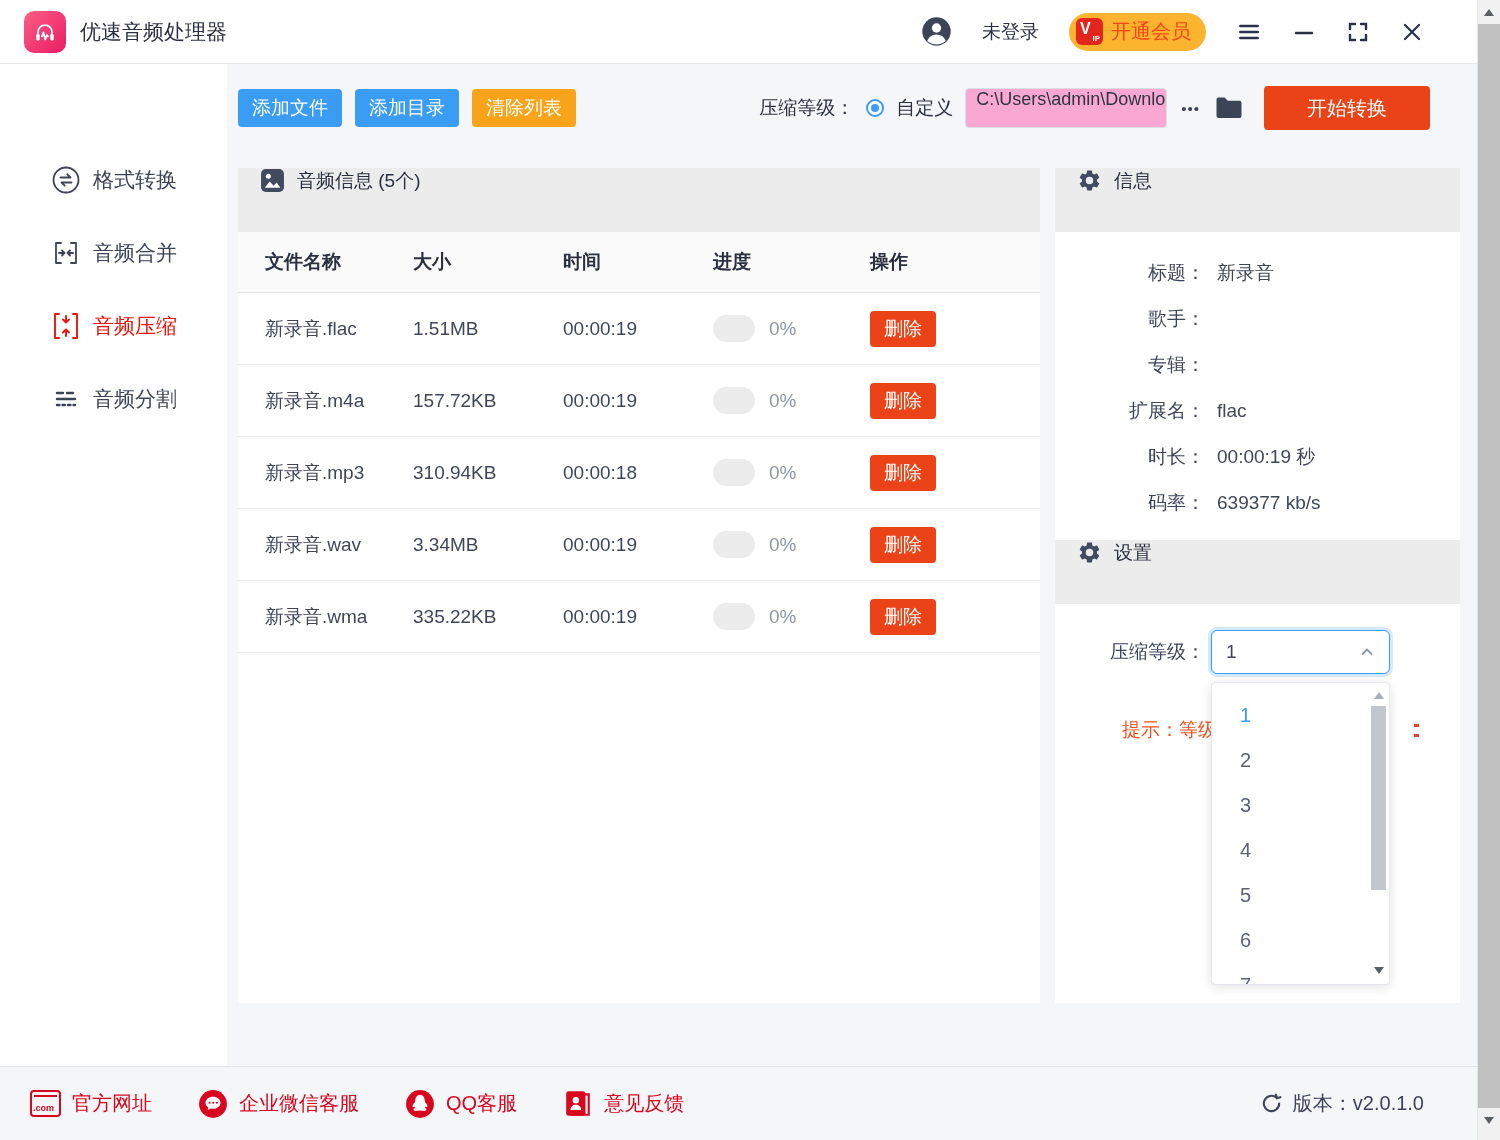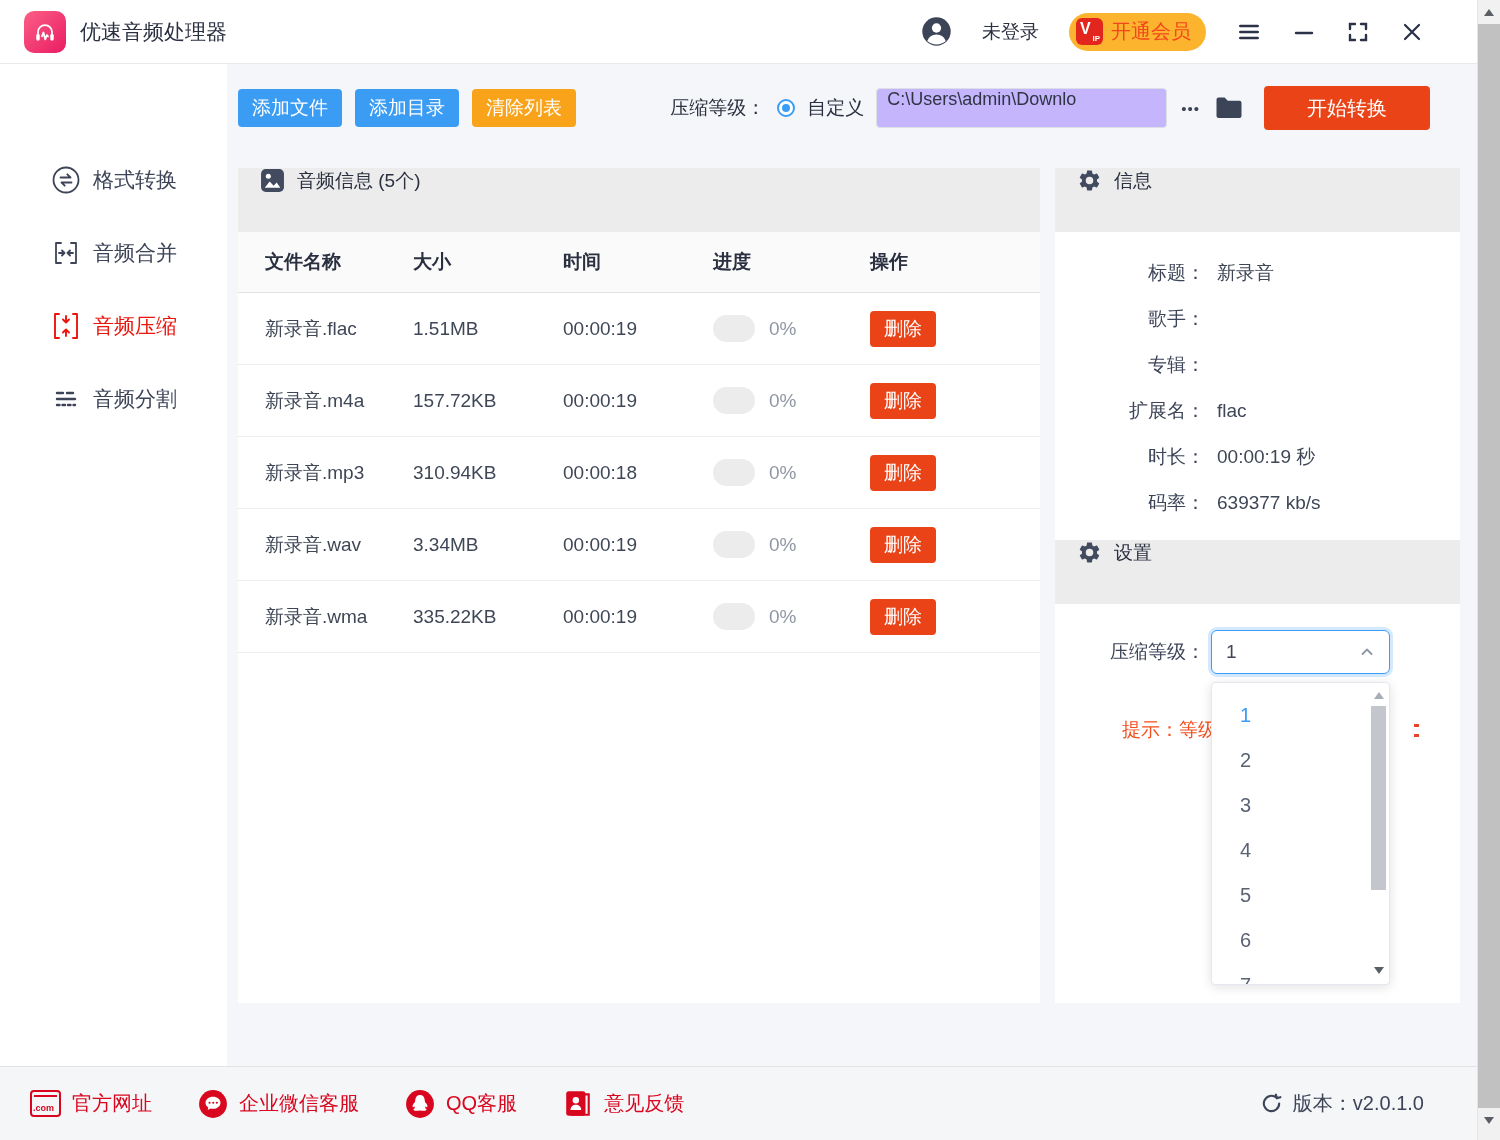--- a/index.html
+++ b/index.html
@@ -59,22 +59,22 @@
     display:flex; align-items:center; gap:13px;
   }
   .btn { border:none; border-radius:4px; color:#fff; font-size:19px; height:38px; padding:0 14px; cursor:pointer; font-family:inherit; }
   .btn-blue   { background:#3b9cf4; }
   .btn-orange { background:#f9a31b; }
   .out-group { margin-left:auto; display:flex; align-items:center; gap:12px; }
   .out-label { font-size:19px; color:#2b3040; }
   .radio { width:18px; height:18px; border-radius:50%; border:2px solid #3b9cf4; position:relative; background:#fff; cursor:pointer; }
   .radio::after { content:""; position:absolute; inset:3px; border-radius:50%; background:#3b9cf4; }
   .path-input {
-    width:291px; height:40px; border:1px solid #dcdfe6; border-radius:4px;
-    background:#c4b5fd; font-size:18px; color:#2f3542; padding:0 10px;
+    width:202px; height:40px; border:1px solid #dcdfe6; border-radius:4px;
+    background:#f9a8d4; font-size:18px; color:#2f3542; padding:0 10px;
     white-space:nowrap; overflow:hidden; font-family:inherit;
   }
   .more-btn { background:none; border:none; font-size:15px; color:#3d4458; letter-spacing:1px; cursor:pointer; padding:0 2px; }
   .folder-btn { background:none; border:none; cursor:pointer; display:flex; }
   .start-btn { background:#ea4317; height:44px; padding:0 43px; font-size:20px; margin-left:8px; }
   
   .file-panel { position:absolute; left:238px; top:168px; width:802px; bottom:137px; background:#fff; }
   .panel-head {
     height:64px; background:#ececec; display:flex; align-items:flex-start;
     padding:0 22px; gap:12px; font-size:19px; color:#2b3040;

